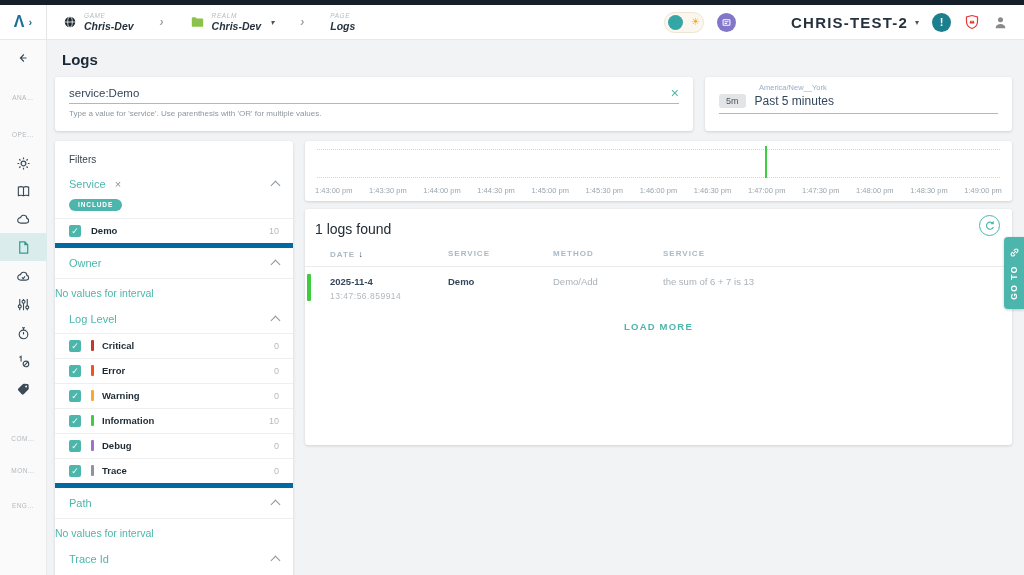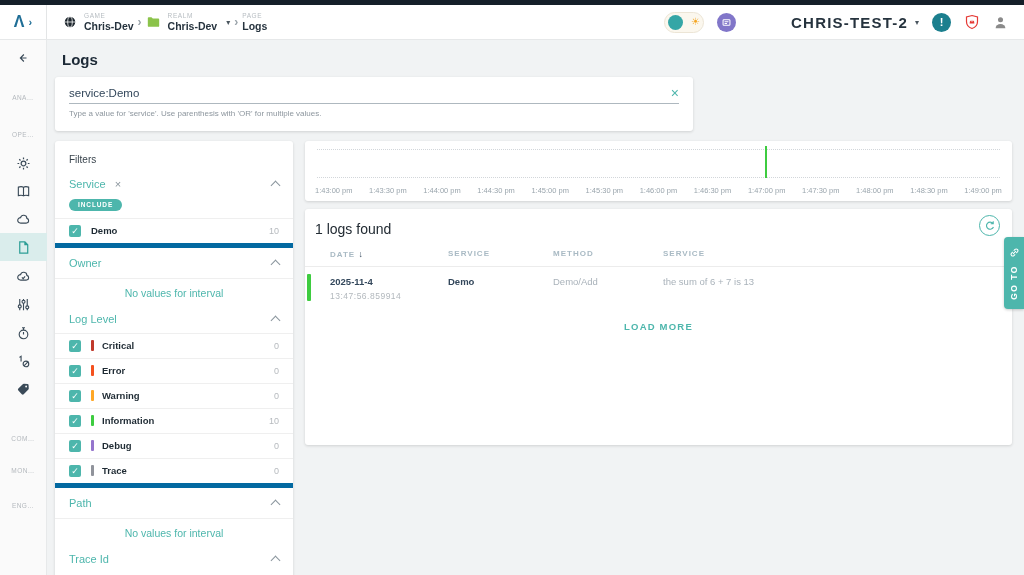--- a/index.html
+++ b/index.html
@@ -6,21 +6,21 @@
   html,body { width:1024px; height:575px; overflow:hidden; }
   body { font-family:"Liberation Sans", sans-serif; background:#f1f3f4; color:#2c3a47; }
   .app { position:relative; width:1024px; height:575px; overflow:hidden; background:#f1f3f4; }
 
   
   .top-strip { height:5px; background:#141f29; }
   .header { height:35px; background:#fff; border-bottom:1px solid #e6e8e9; display:flex; align-items:stretch; }
   .logo-box { width:47px; display:flex; align-items:center; justify-content:center; gap:4px; border-right:1px solid #e3e5e6; }
   .logo-lambda { color:#1f6e96; font-weight:bold; font-size:16px; line-height:1; }
   .logo-chevron { color:#1f6e96; font-weight:bold; font-size:11px; }
-  .crumbs { display:flex; align-items:center; margin-left:16px; gap:4px; }
+  .crumbs { display:flex; align-items:center; margin-left:16px; gap:26px;font-style:italic; }
   .crumb { display:flex; align-items:center; gap:7px; }
   .crumb-text { display:flex; flex-direction:column; line-height:1.15; }
   .crumb-label { font-size:6.5px; color:#b7bdc2; letter-spacing:.6px; }
   .crumb-value { font-size:10.5px; font-weight:bold; color:#26333e; }
   .crumb-sep { color:#9aa3aa; font-size:12px; font-weight:bold; }
   .caret { font-size:8px; color:#4a565f; margin-left:2px; }
   .header-right { margin-left:auto; display:flex; align-items:center; gap:13px; padding-right:16px; }
   .toggle-pill { width:40px; height:21px; border-radius:11px; background:#fbf7ee; border:1px solid #ece5d6; display:flex; align-items:center; justify-content:space-between; padding:0 3px; }
   .toggle-knob { width:15px; height:15px; border-radius:50%; background:#35a6a6; }
   .sun-glyph { color:#f5a623; font-size:10px; line-height:1; }
@@ -61,21 +61,21 @@
   .fname { color:#4db6ac; font-size:11px; }
   .fremove { color:#8a959d; margin-left:9px; font-size:11px; cursor:pointer; }
   .chev { margin-left:auto; width:7px; height:7px; border-left:1.5px solid #8a959d; border-top:1.5px solid #8a959d; transform:rotate(45deg); margin-top:3px; cursor:pointer; }
   .include-badge { display:inline-block; background:#4db6ac; color:#fff; font-size:6.5px; font-weight:bold; letter-spacing:.9px; border-radius:8px; padding:2.5px 9px; margin:2px 0 7px 14px; }
   .frow { display:flex; align-items:center; padding:6px 14px; border-top:1px solid #efefef; }
   .checkbox { width:12px; height:12px; background:#4db6ac; border-radius:2px; color:#fff; font-size:9px; display:flex; align-items:center; justify-content:center; flex-shrink:0; cursor:pointer; }
   .frow-label { font-size:9.5px; font-weight:bold; color:#1e2a33; margin-left:10px; }
   .frow-count { margin-left:auto; font-size:9px; color:#b6babe; }
   .level-bar { width:3px; height:11px; border-radius:1px; margin-left:10px; }
   .level-bar + .frow-label { margin-left:8px; }
-  .empty-row { text-align:center; color:#4db6ac; font-size:10.5px; padding:8px 0; border-top:1px solid #efefef; }
+  .empty-row { color:#4db6ac; font-size:10.5px; padding:8px 0; border-top:1px solid #efefef; }
   .trace-search { display:flex; align-items:center; gap:7px; margin:7px 14px 2px; border-bottom:1px solid #c8ced2; padding-bottom:5px; }
   .trace-search input { border:none; outline:none; font-size:10.5px; color:#33475b; font-family:inherit; width:100%; }
   .trace-search input::placeholder { color:#b7bcc1; }
 
   .right-col { flex:1; }
   .timeline-card { height:60px; position:relative; }
   .plot { position:absolute; left:12px; right:12px; top:8px; bottom:23px; border-top:1px dotted #d2d6da; border-bottom:1px dotted #d2d6da; }
   .green-bar { position:absolute; left:65%; top:5px; bottom:23px; width:2px; }
   .ticks { position:absolute; left:10px; right:10px; bottom:6px; display:flex; justify-content:space-between; }
   .tick { font-size:7.5px; color:#9aa5ad; }
@@ -278,20 +278,27 @@
     <div class="main">
       <div class="page-title">Logs</div>
 
       <div class="row1">
         <div class="card search-card">
           <div class="search-line">
             <input class="search-input" value="service:Demo" style="">
             <span class="clear-x">×</span>
           </div>
           <div class="search-hint">Type a value for 'service'. Use parenthesis with 'OR' for multiple values.</div>
+        </div>
+        <div class="card time-card">
+          <div class="tz-label">America/New__York</div>
+          <div class="time-line">
+            <span class="badge-5m">5m</span>
+            <span class="time-value">Past 5 minutes</span>
+          </div>
         </div>
       </div>
 
       <div class="row2">
 
         <div class="card filters-card">
           <div class="filters-title">Filters</div>
 
           <div class="fheader">
             <span class="fname">Service</span>

